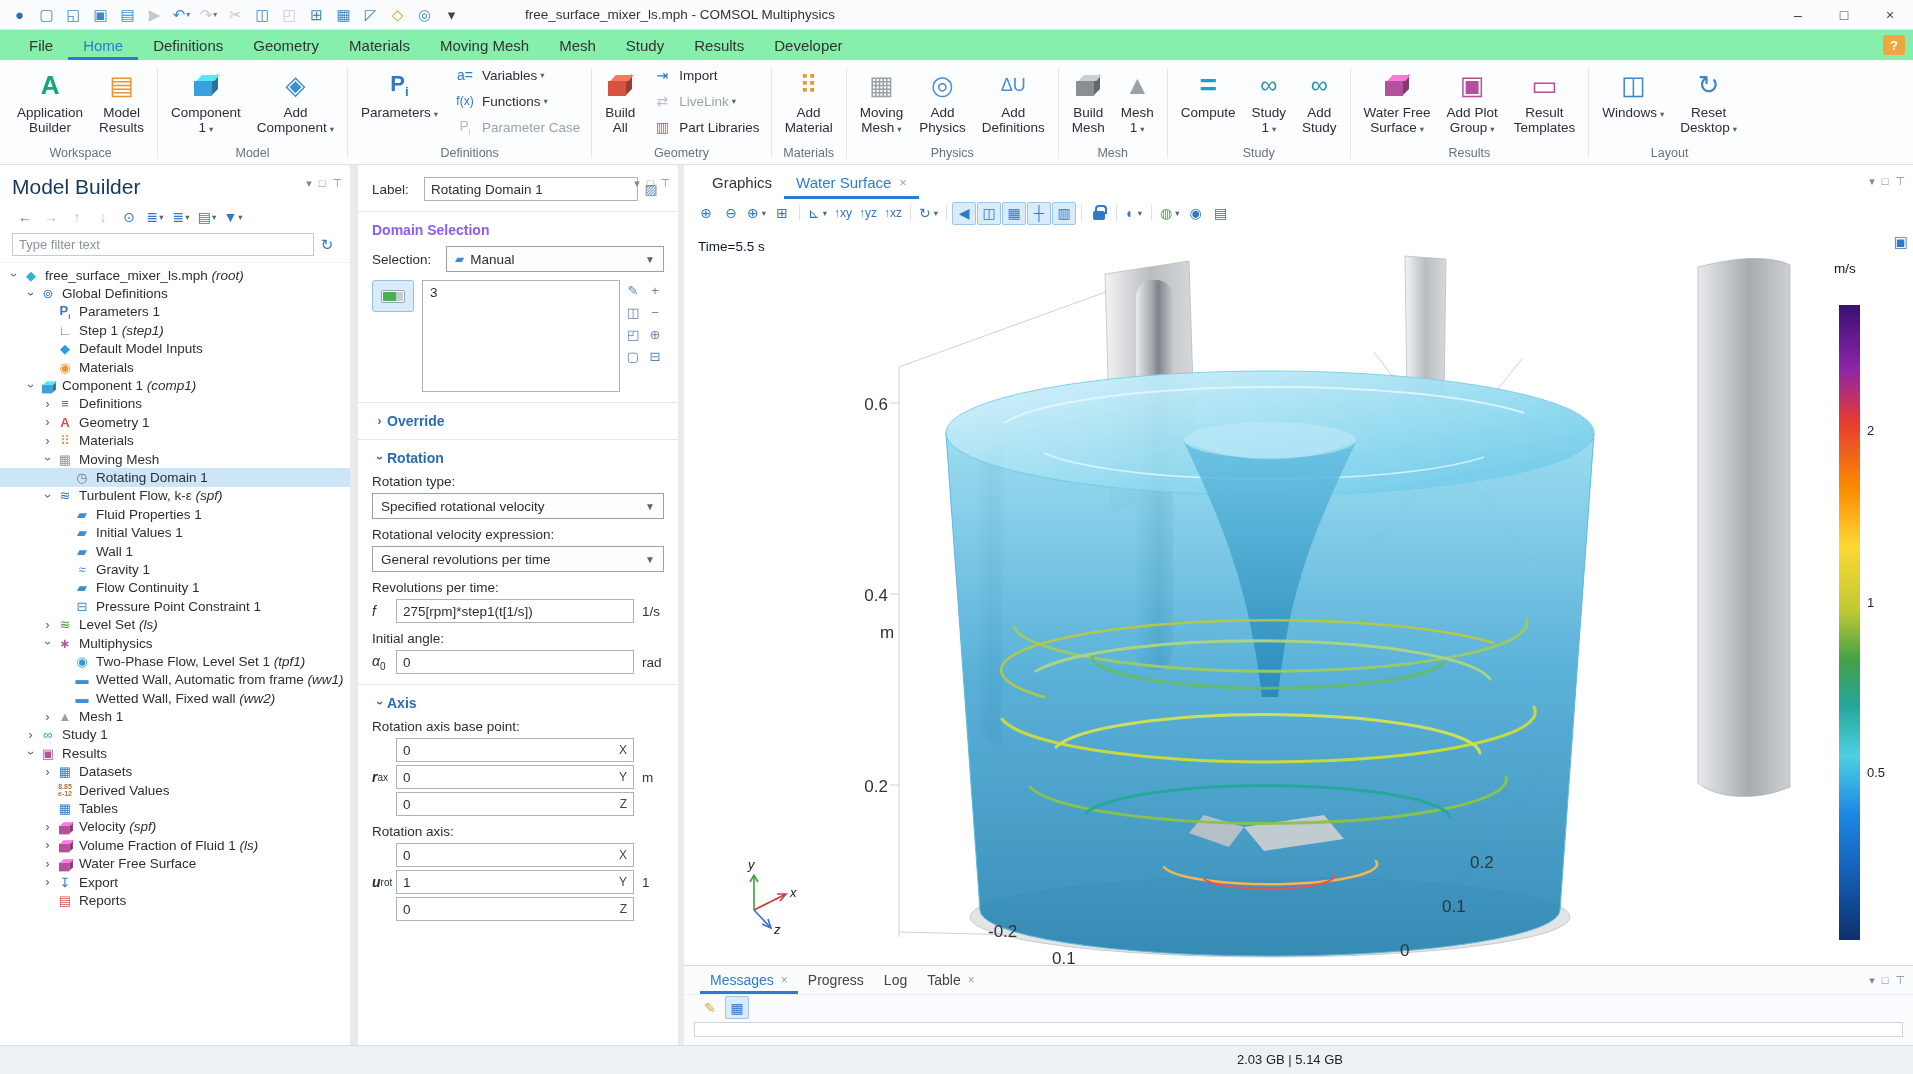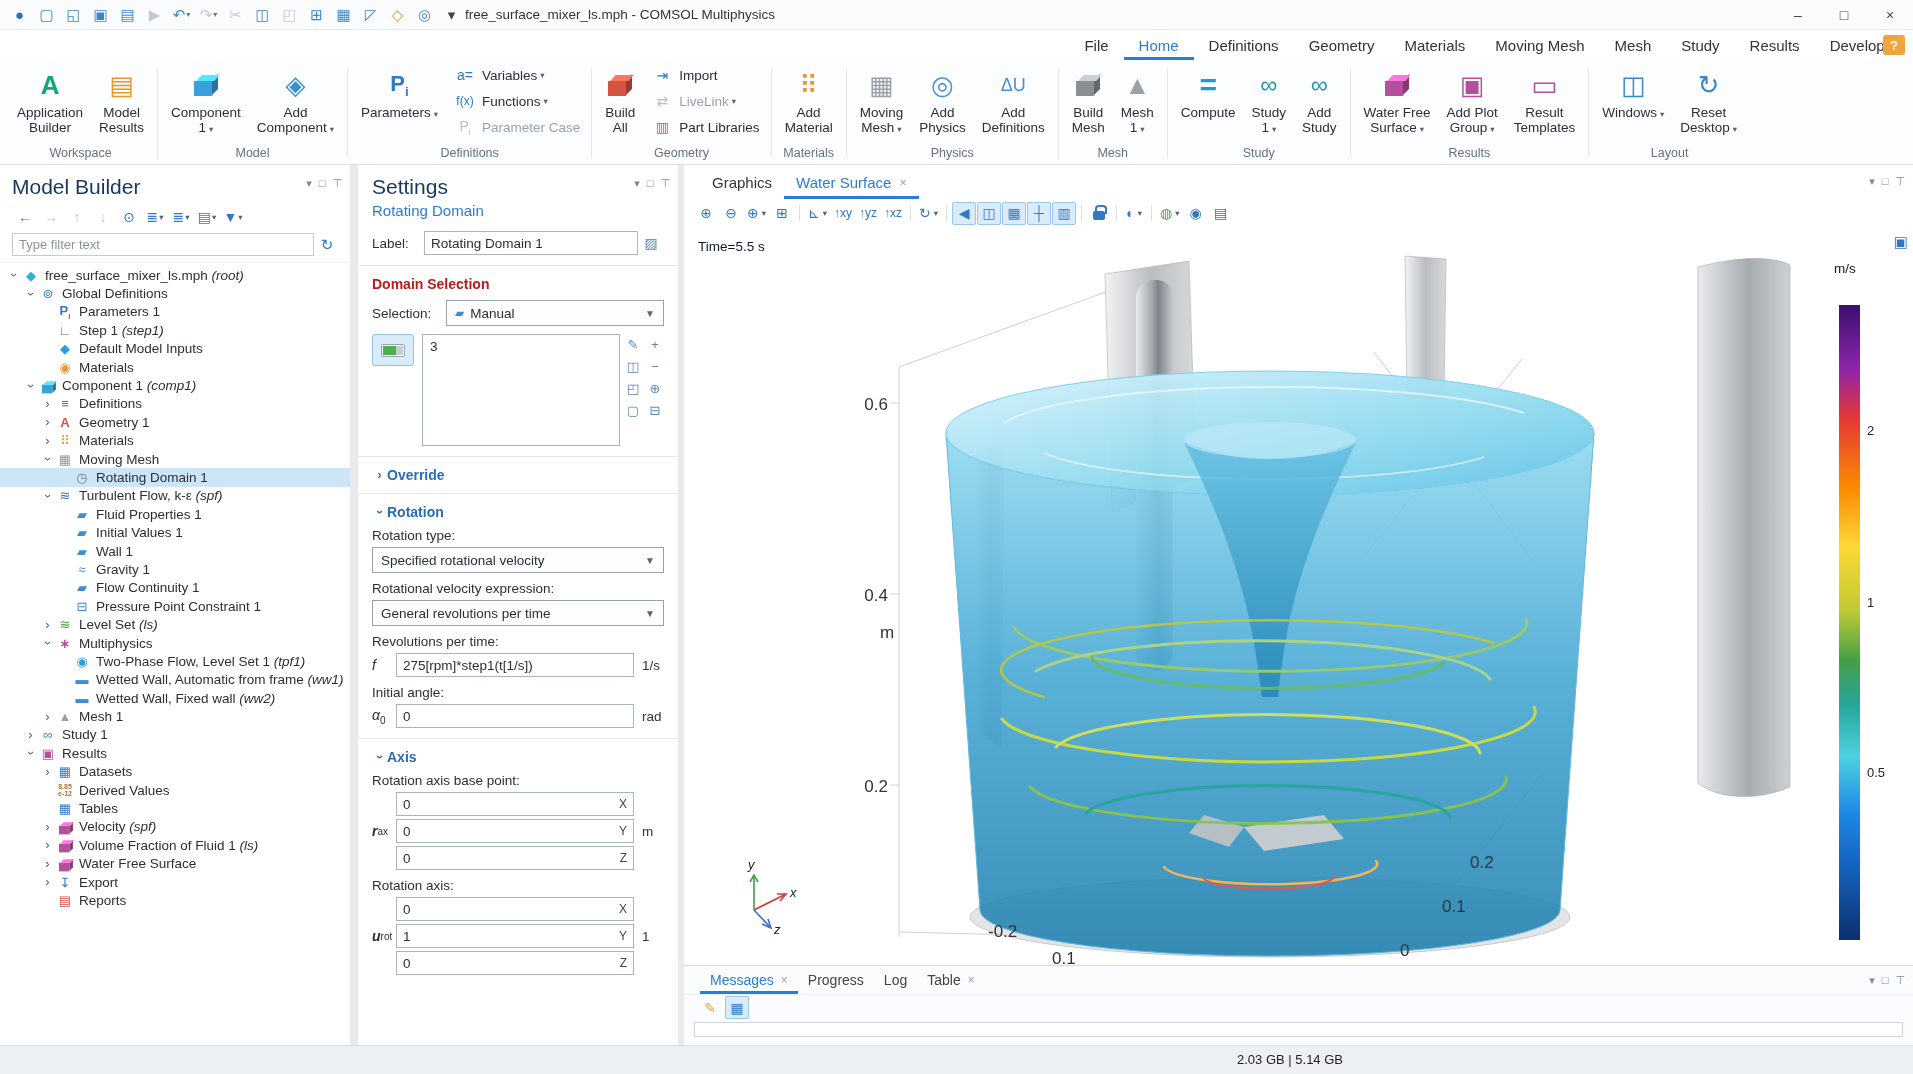--- a/index.html
+++ b/index.html
@@ -3,25 +3,25 @@
 <meta charset="utf-8">
 <style>
   * { margin:0; padding:0; box-sizing:border-box; }
   html,body { width:1913px; height:1074px; overflow:hidden;
     font-family:"Liberation Sans","DejaVu Sans",sans-serif; font-size:13.5px; color:#2b2f33; background:#e8ebee; }
   
   .titlebar { height:30px; background:#fbfcfd; border-bottom:1px solid #e5e8eb; display:flex; align-items:center; padding-left:6px; }
   .qat { display:flex; align-items:center; }
   .qat-btn { min-width:27px; height:24px; display:flex; align-items:center; justify-content:center; font-size:15px; cursor:default; }
   .qat-btn .caret { font-size:8px; color:#6b7480; margin-left:1px; }
-  .title-text { font-size:13.5px; color:#333; }
+  .title-text { margin-left:60px; font-size:13.5px; color:#333; }
   .win-controls { margin-left:auto; display:flex; height:30px; }
   .win-btn { width:46px; display:flex; align-items:center; justify-content:center; font-size:14px; color:#444; }
   
-  .menubar { height:30px; background:#ffffff; display:flex; align-items:stretch; padding-left:14px; position:relative;justify-content:flex-end; }
+  .menubar { height:30px; background:#86efac; display:flex; align-items:stretch; padding-left:14px; position:relative; }
   .menu-tab { padding:0 15px; display:flex; align-items:center; font-size:15px; color:#333; }
   .menu-tab.active { color:#2b7cd3; box-shadow:inset 0 -3px 0 #2b7cd3; }
   .help-btn { position:absolute; right:8px; top:5px; width:22px; height:20px; background:#f0a63c; color:#fff;
     border-radius:3px; display:flex; align-items:center; justify-content:center; font-weight:bold; font-size:13px; }
   
   .ribbon { height:105px; background:#fcfdfe; border-bottom:1px solid #dde1e5; display:flex; padding:2px 4px 0; }
   .rb-group { display:flex; flex-direction:column; padding:0 5px; }
   .rb-items { flex:1; display:flex; align-items:flex-start; }
   .rb-caption { height:20px; text-align:center; font-size:12.5px; color:#68717d; padding-top:2px; }
   .rb-sep { width:1px; background:#e3e7ea; margin:6px 0; }
@@ -768,32 +768,28 @@
   </div>
 
   <div class="splitter" style="width:8px"></div>
 
   <div class="panel st">
     <div class="p-ctrls" id="st-ctrls">
         <span>▾</span>
         <span>□</span>
         <span>⊤</span>
       </div>
-    <div class="st-head">
-      <div class="p-title">Settings</div>
-      <div class="st-sub">Rotating Domain</div>
-    </div>
     <div class="st-body">
       <div class="st-row">
         <span style="width:52px">Label:</span>
         <span class="inp" style="flex:1">Rotating Domain 1</span>
         <span class="sel-ic" style="width:26px;font-size:14px">▨</span>
       </div>
       <div class="st-divider"></div>
-      <div class="sec-head" style="color:#b91c1c">
+      <div class="sec-head" style="color:#8b5cf6">
         <span>Domain Selection</span>
       </div>
       <div class="st-row">
         <span style="width:74px">Selection:</span>
         <span class="dd" style="flex:1">
           <span style="color:#3e8ed0;margin-right:6px;font-size:12px">▰</span>
           <span>Manual</span>
           <span class="chev">▼</span>
         </span>
       </div>

